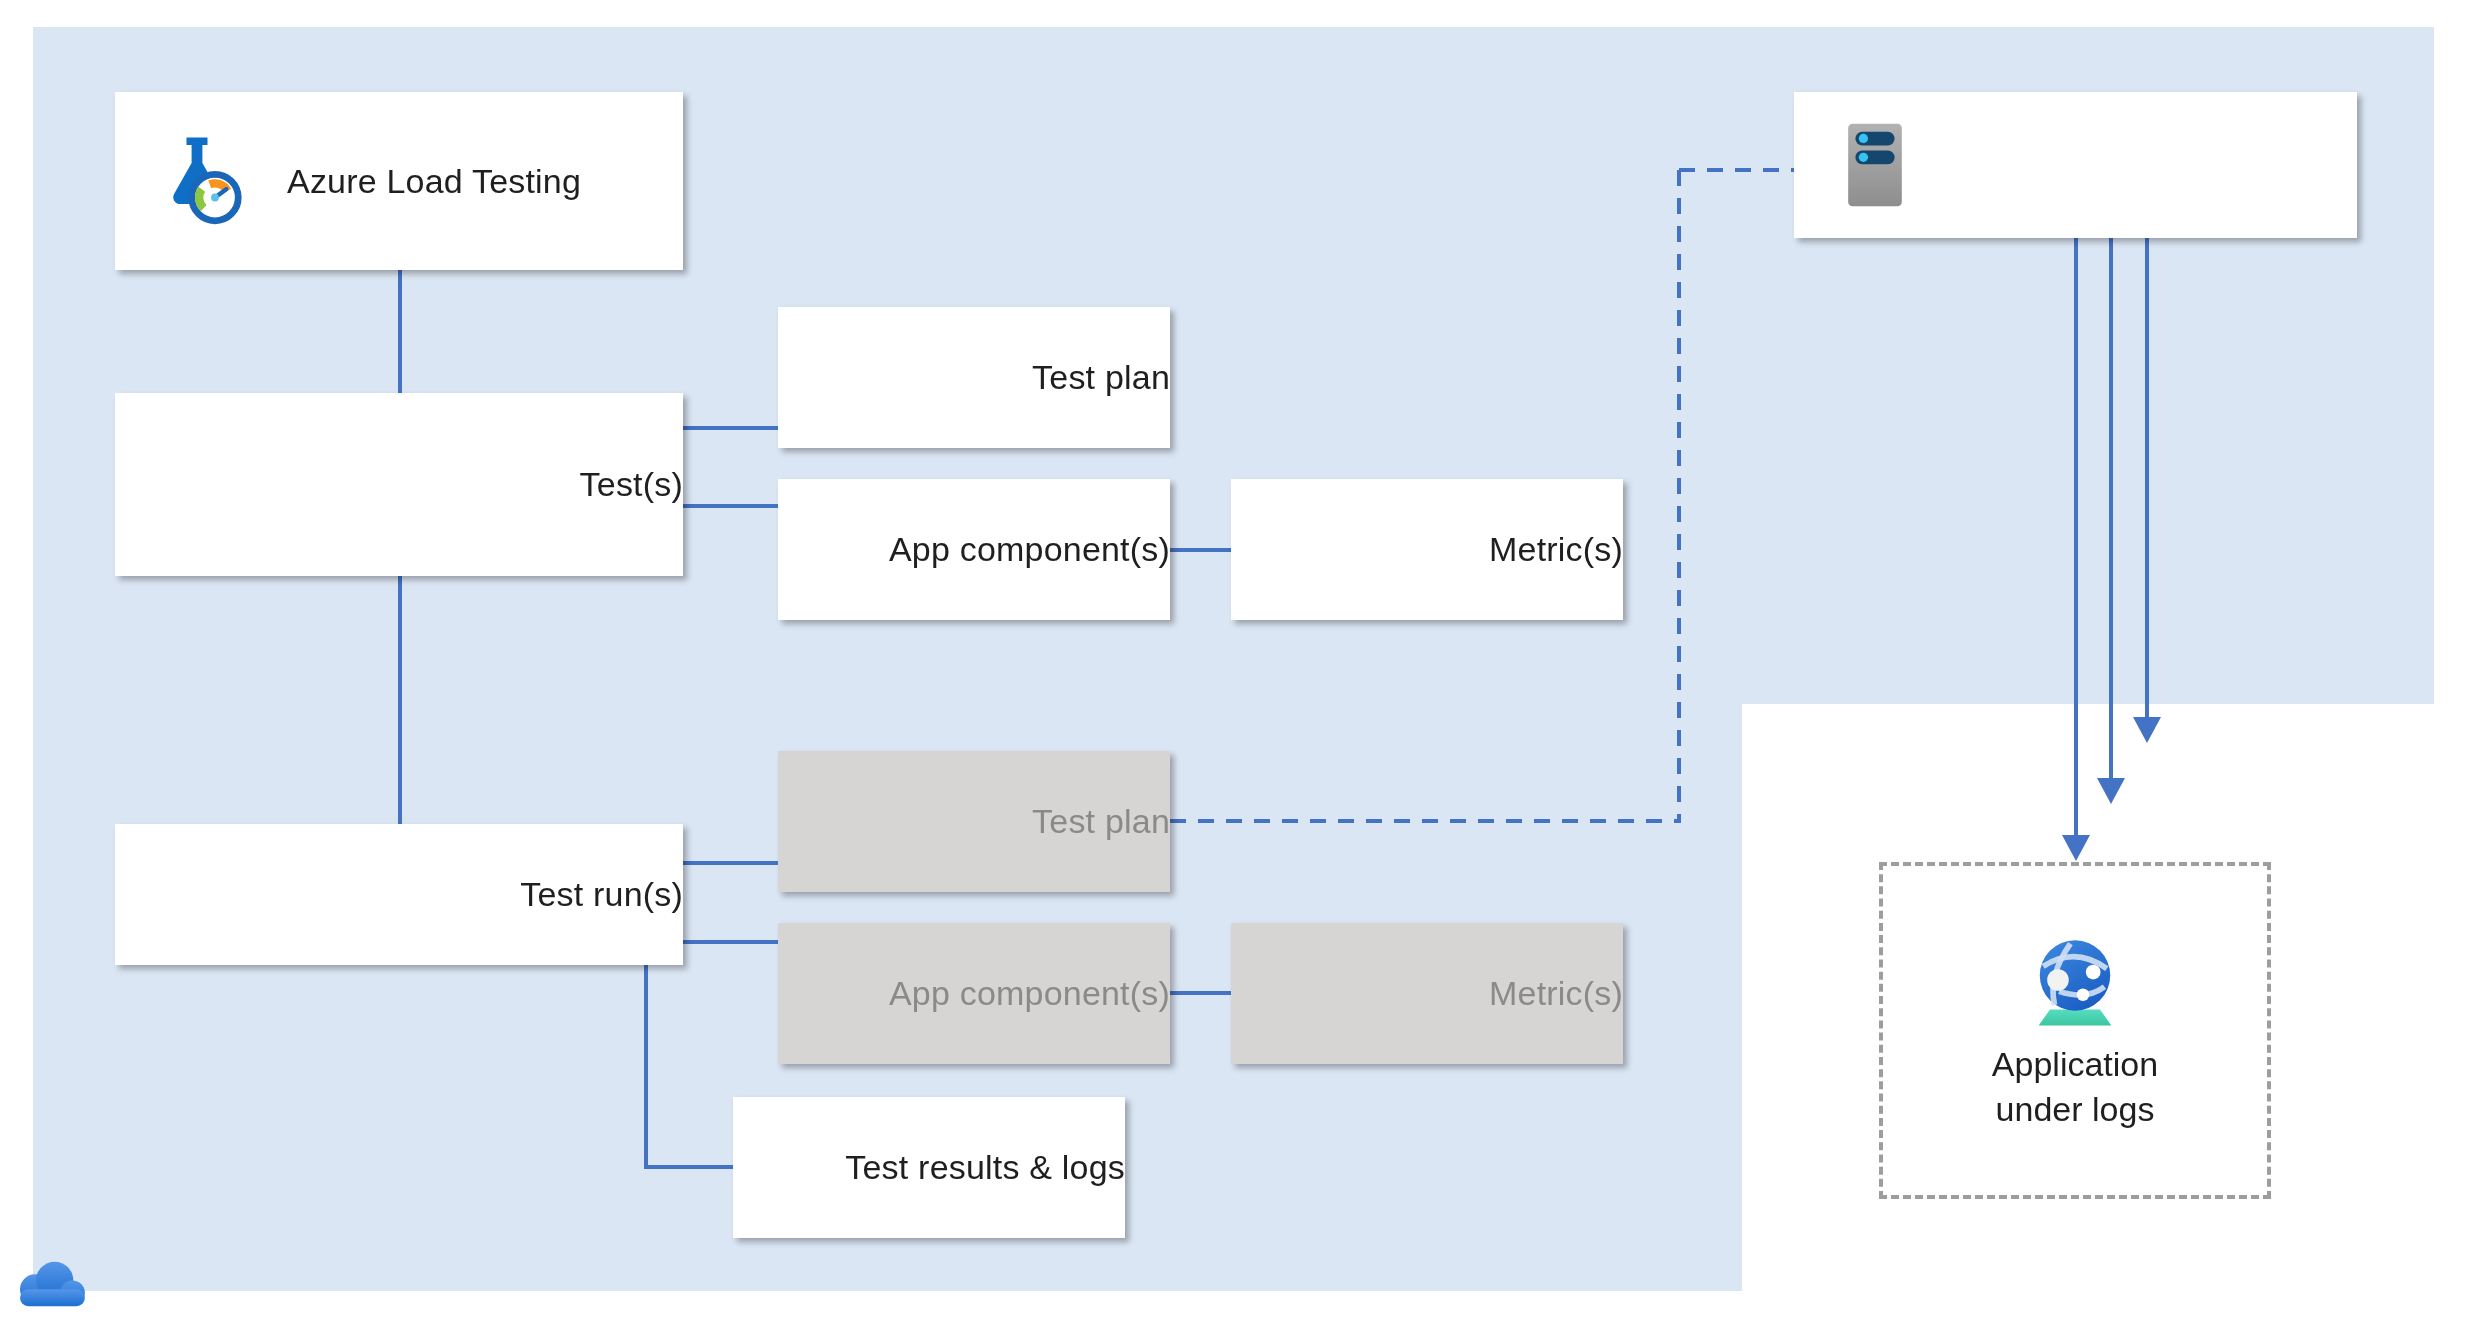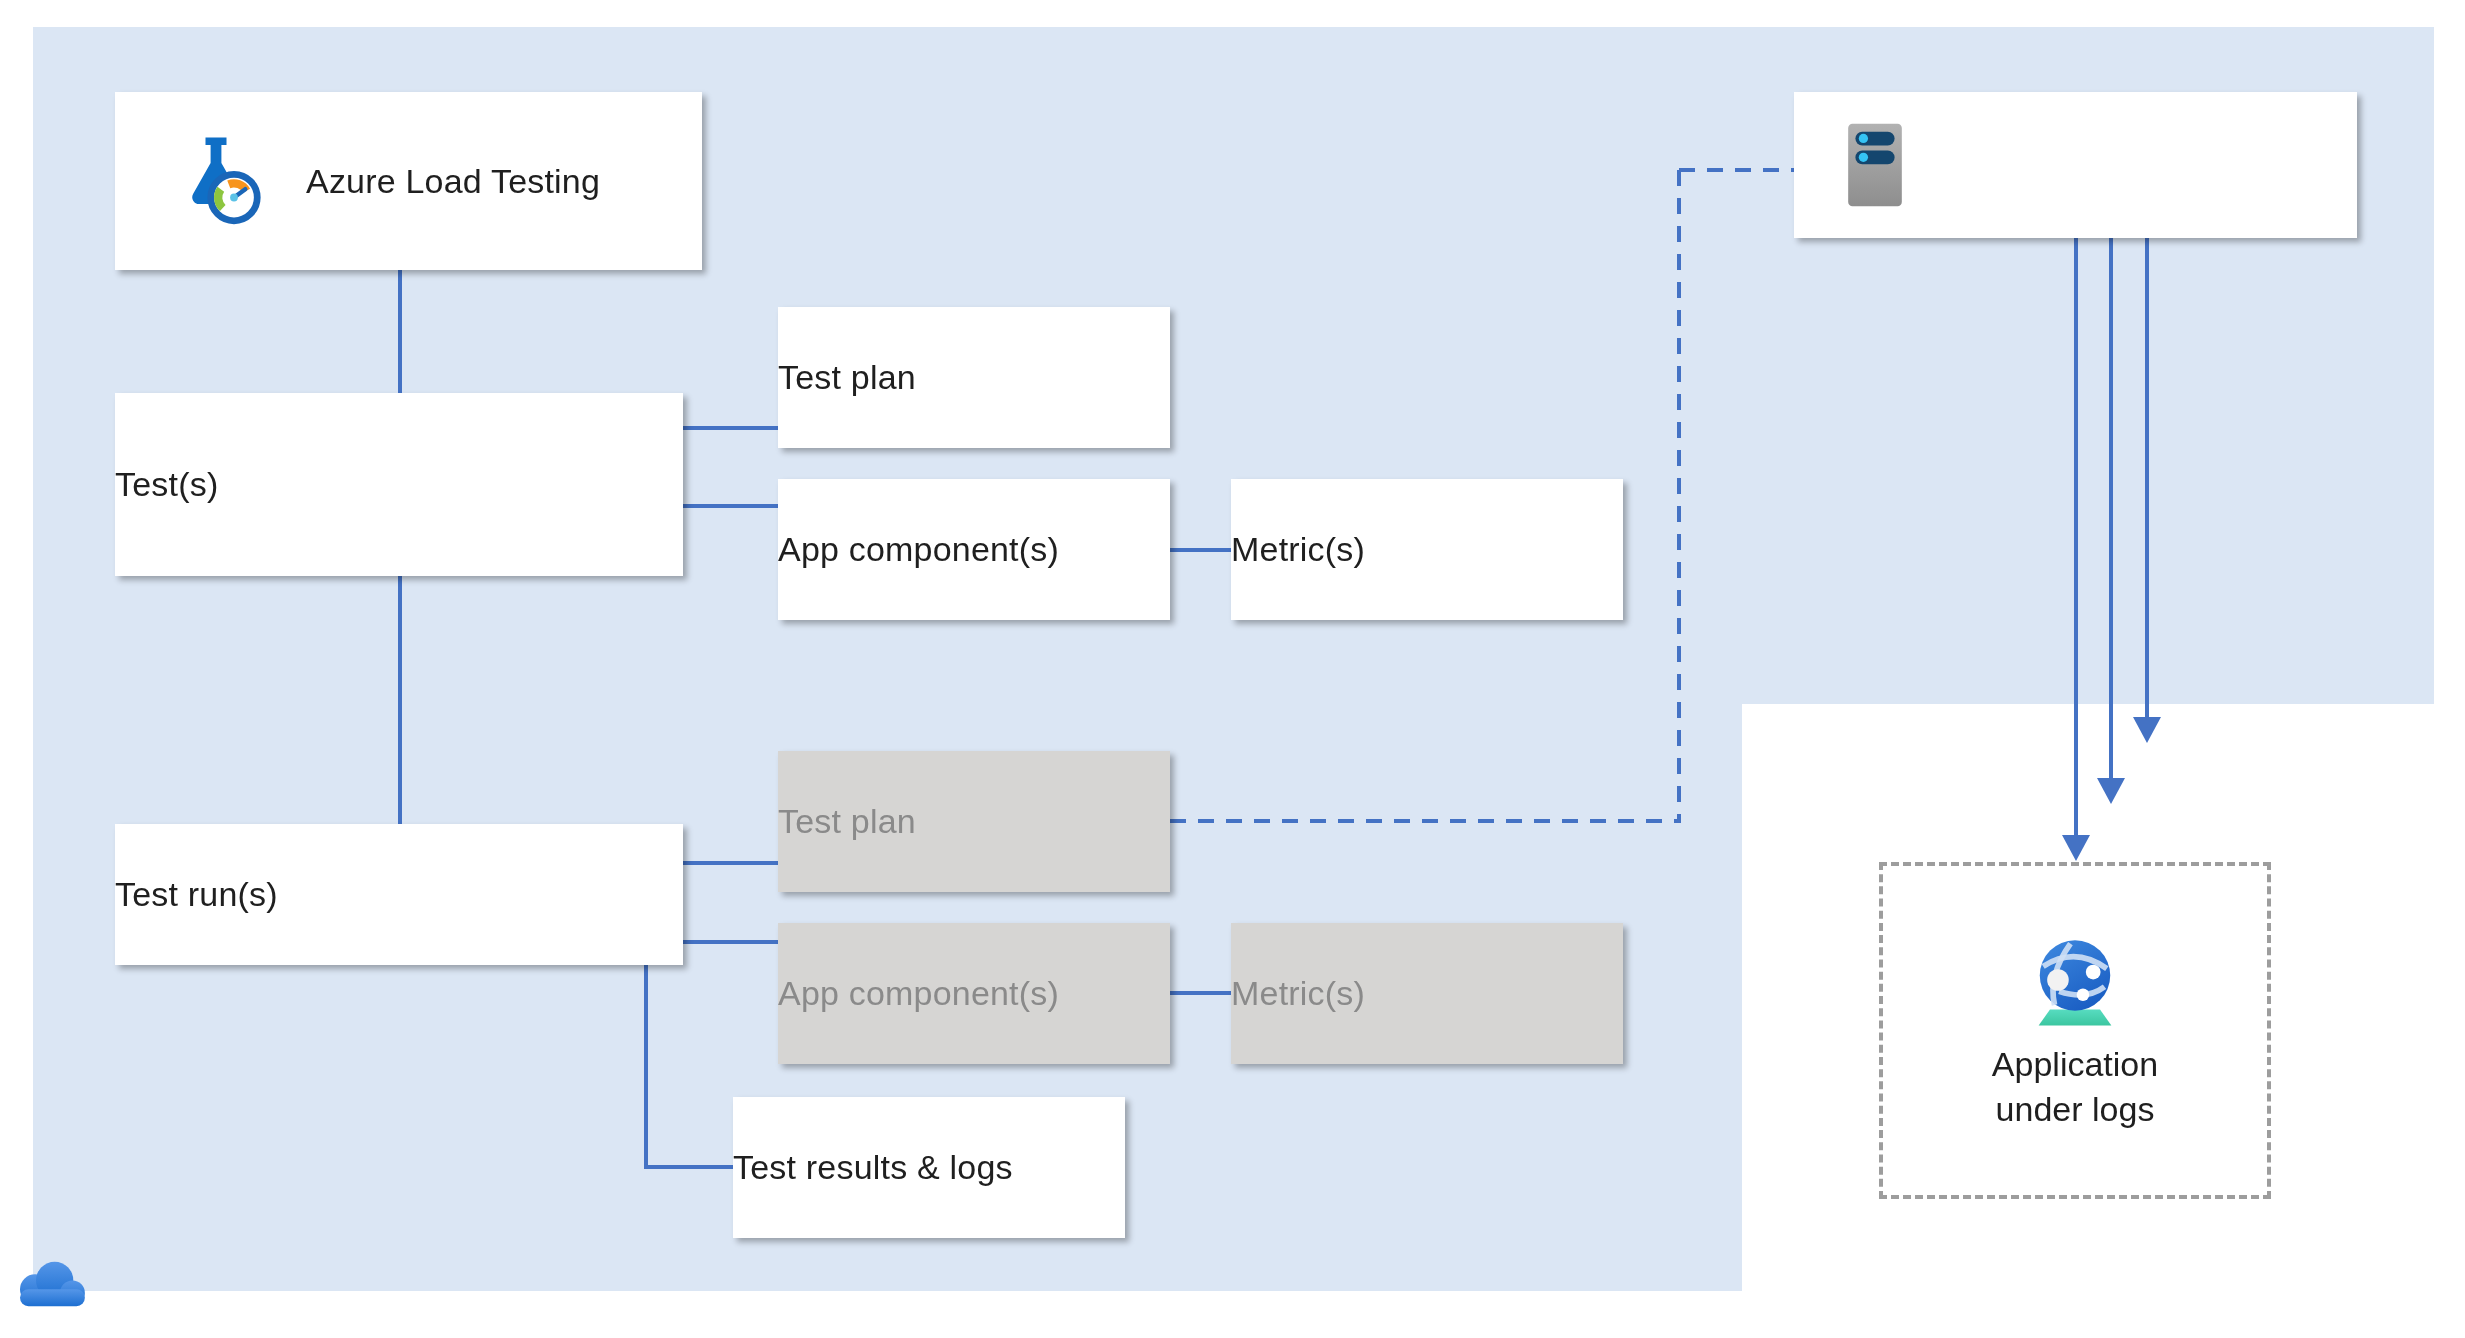--- a/index.html
+++ b/index.html
@@ -4,26 +4,26 @@
 <style>
   html,body{margin:0;padding:0;background:#ffffff;font-family:"Liberation Sans",sans-serif;}
   #canvas{position:relative;width:2465px;height:1338px;background:#ffffff;overflow:hidden;}
 
   
   .bg-blue{position:absolute;left:33px;top:27px;width:2401px;height:1264px;background:#dbe6f4;z-index:0;}
   .bg-notch{position:absolute;left:1742px;top:704px;width:723px;height:634px;background:#ffffff;z-index:1;}
 
   
   .node{position:absolute;background:#ffffff;box-shadow:4px 4px 6px rgba(0,0,0,0.30);
-        display:flex;align-items:center;justify-content:flex-start;z-index:3;}
+        display:flex;align-items:center;justify-content:flex-end;z-index:3;}
   .node span{font-size:34px;color:#1f1f1f;letter-spacing:0.2px;}
   .node.gray{background:#d6d5d3;}
   .node.gray span{color:#8a8a8a;}
 
-  .n-alt{left:115px;top:92px;width:568px;height:178px;justify-content:flex-start;padding-left:19px;}
+  .n-alt{left:115px;top:92px;width:568px;height:178px;justify-content:flex-start;}
   .n-alt .lbl{margin-left:42px;}
   .n-tests{left:115px;top:393px;width:568px;height:183px;}
   .n-runs{left:115px;top:824px;width:568px;height:141px;}
   .n-tp1{left:778px;top:307px;width:392px;height:141px;}
   .n-ac1{left:778px;top:479px;width:392px;height:141px;}
   .n-me1{left:1231px;top:479px;width:392px;height:141px;}
   .n-tp2{left:778px;top:751px;width:392px;height:141px;}
   .n-ac2{left:778px;top:923px;width:392px;height:141px;}
   .n-me2{left:1231px;top:923px;width:392px;height:141px;}
   .n-res{left:733px;top:1097px;width:392px;height:141px;}

